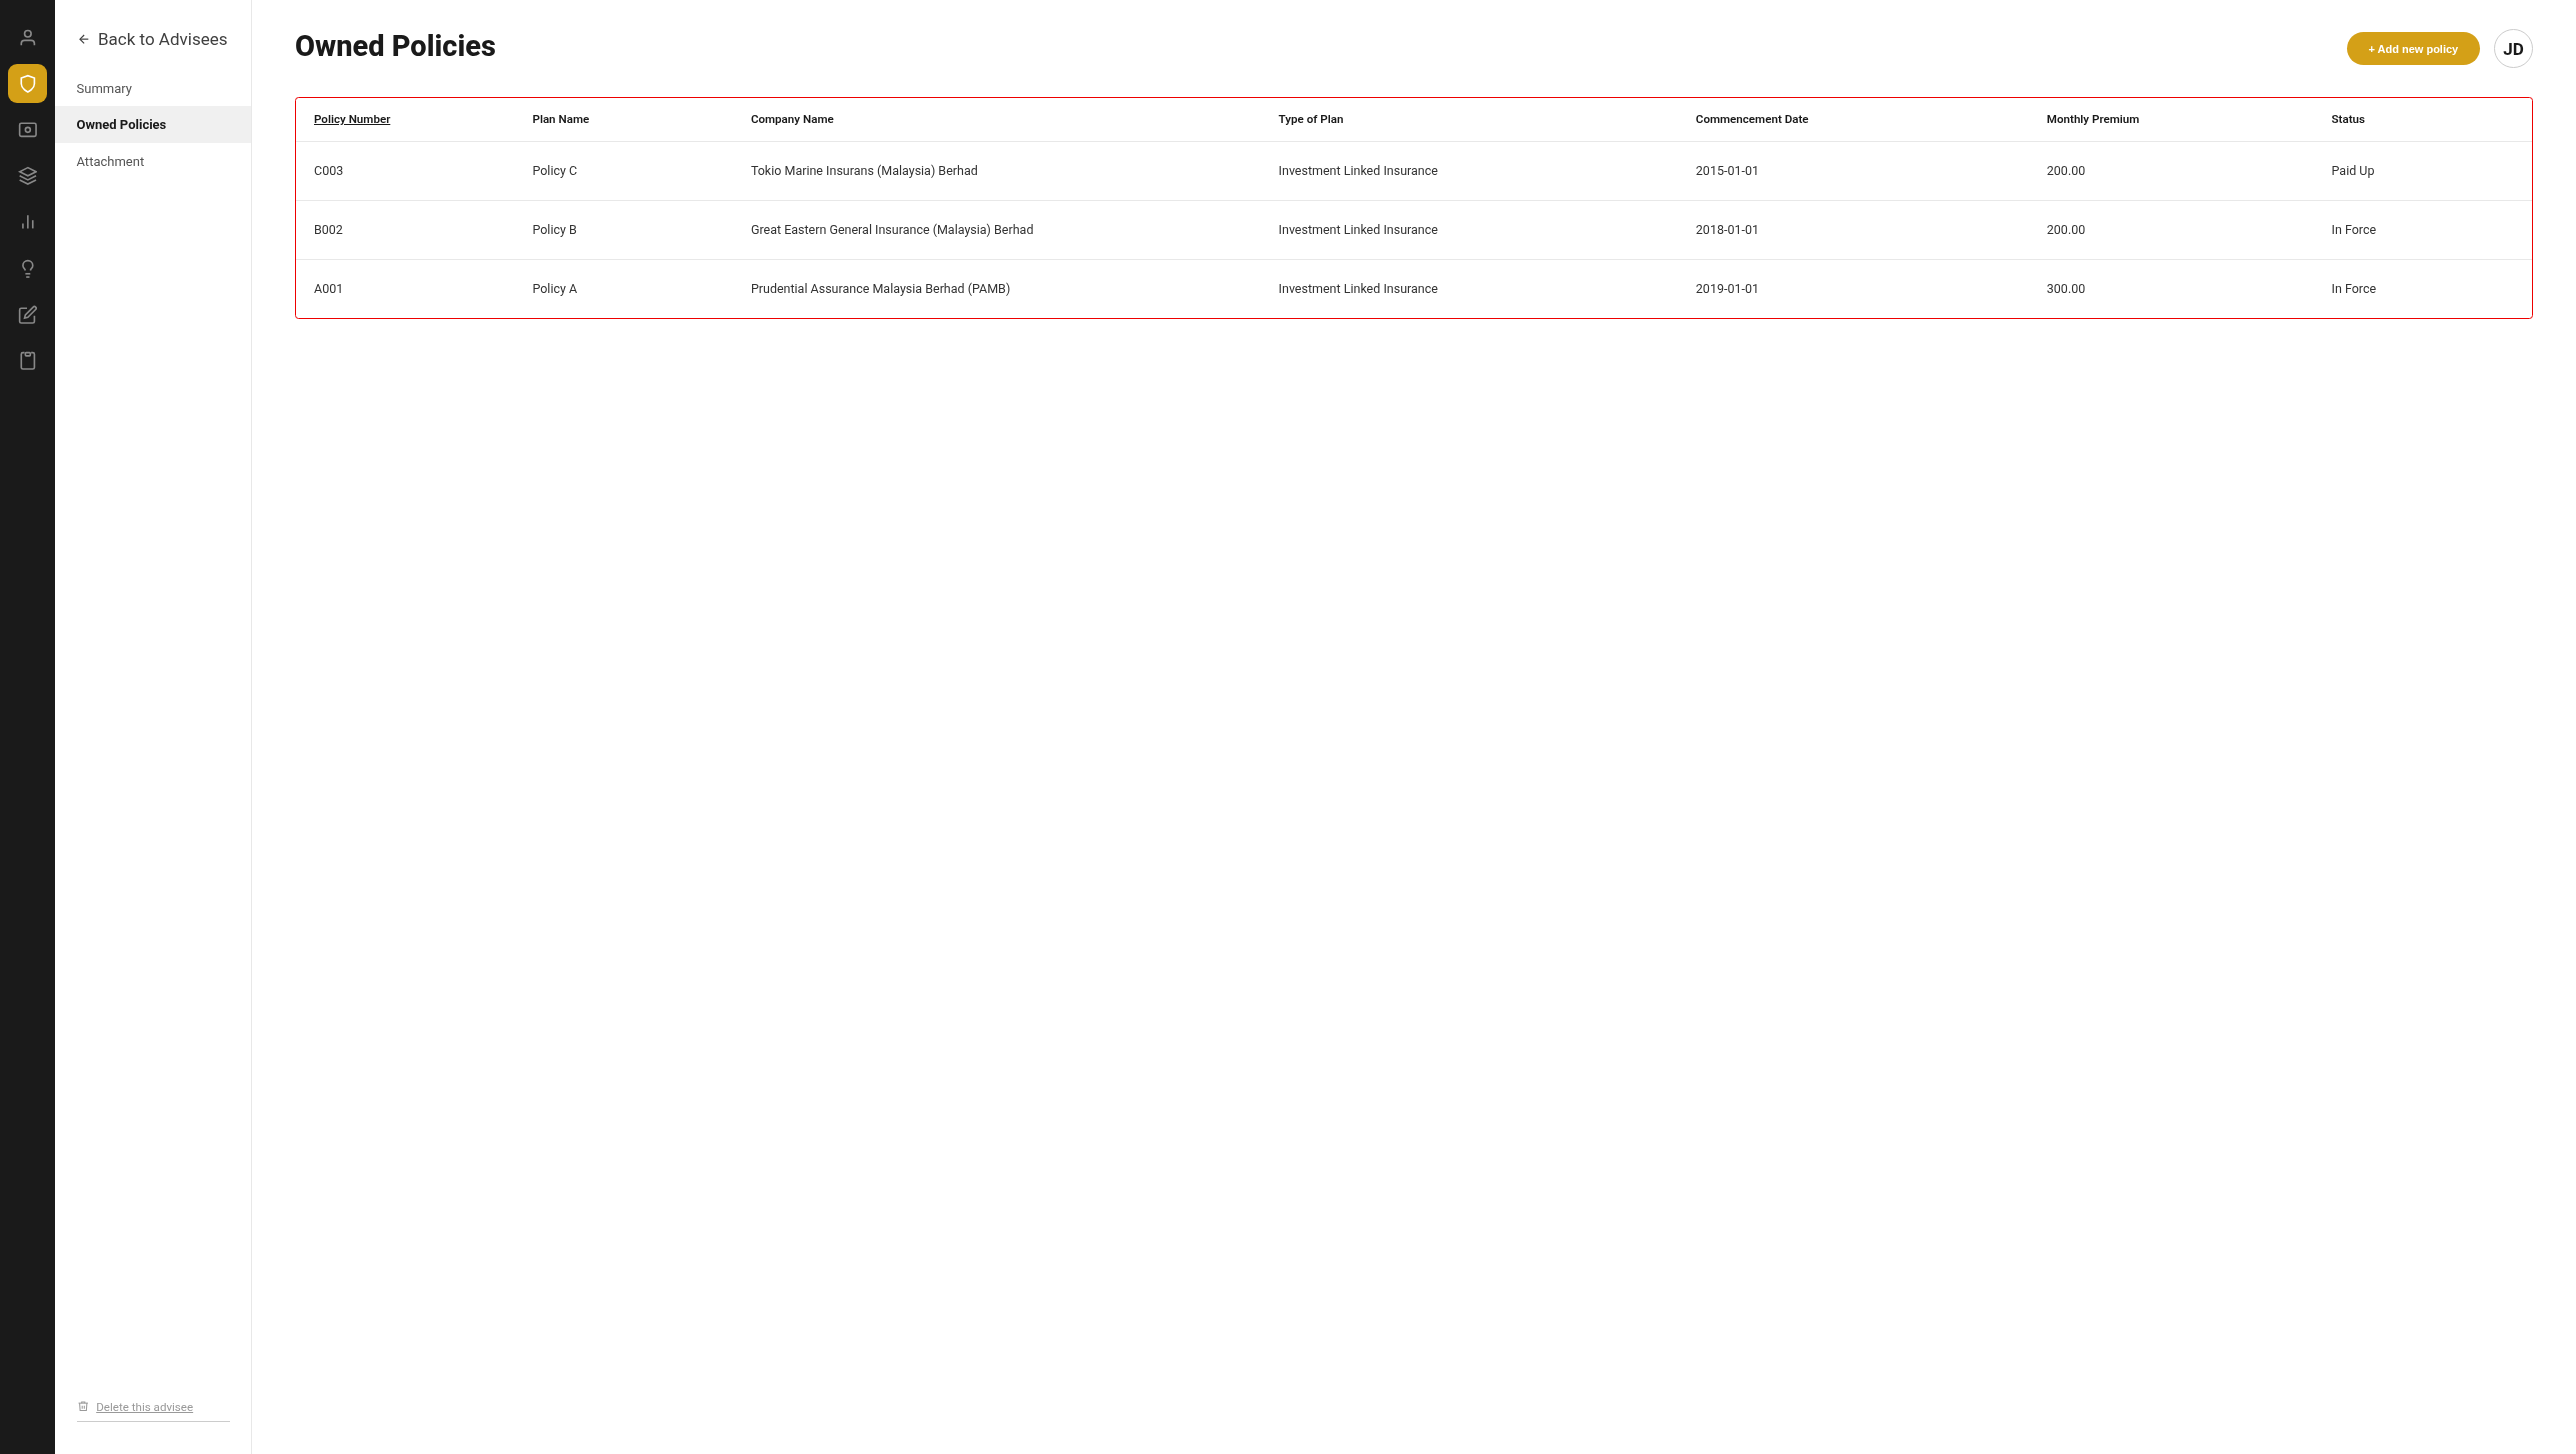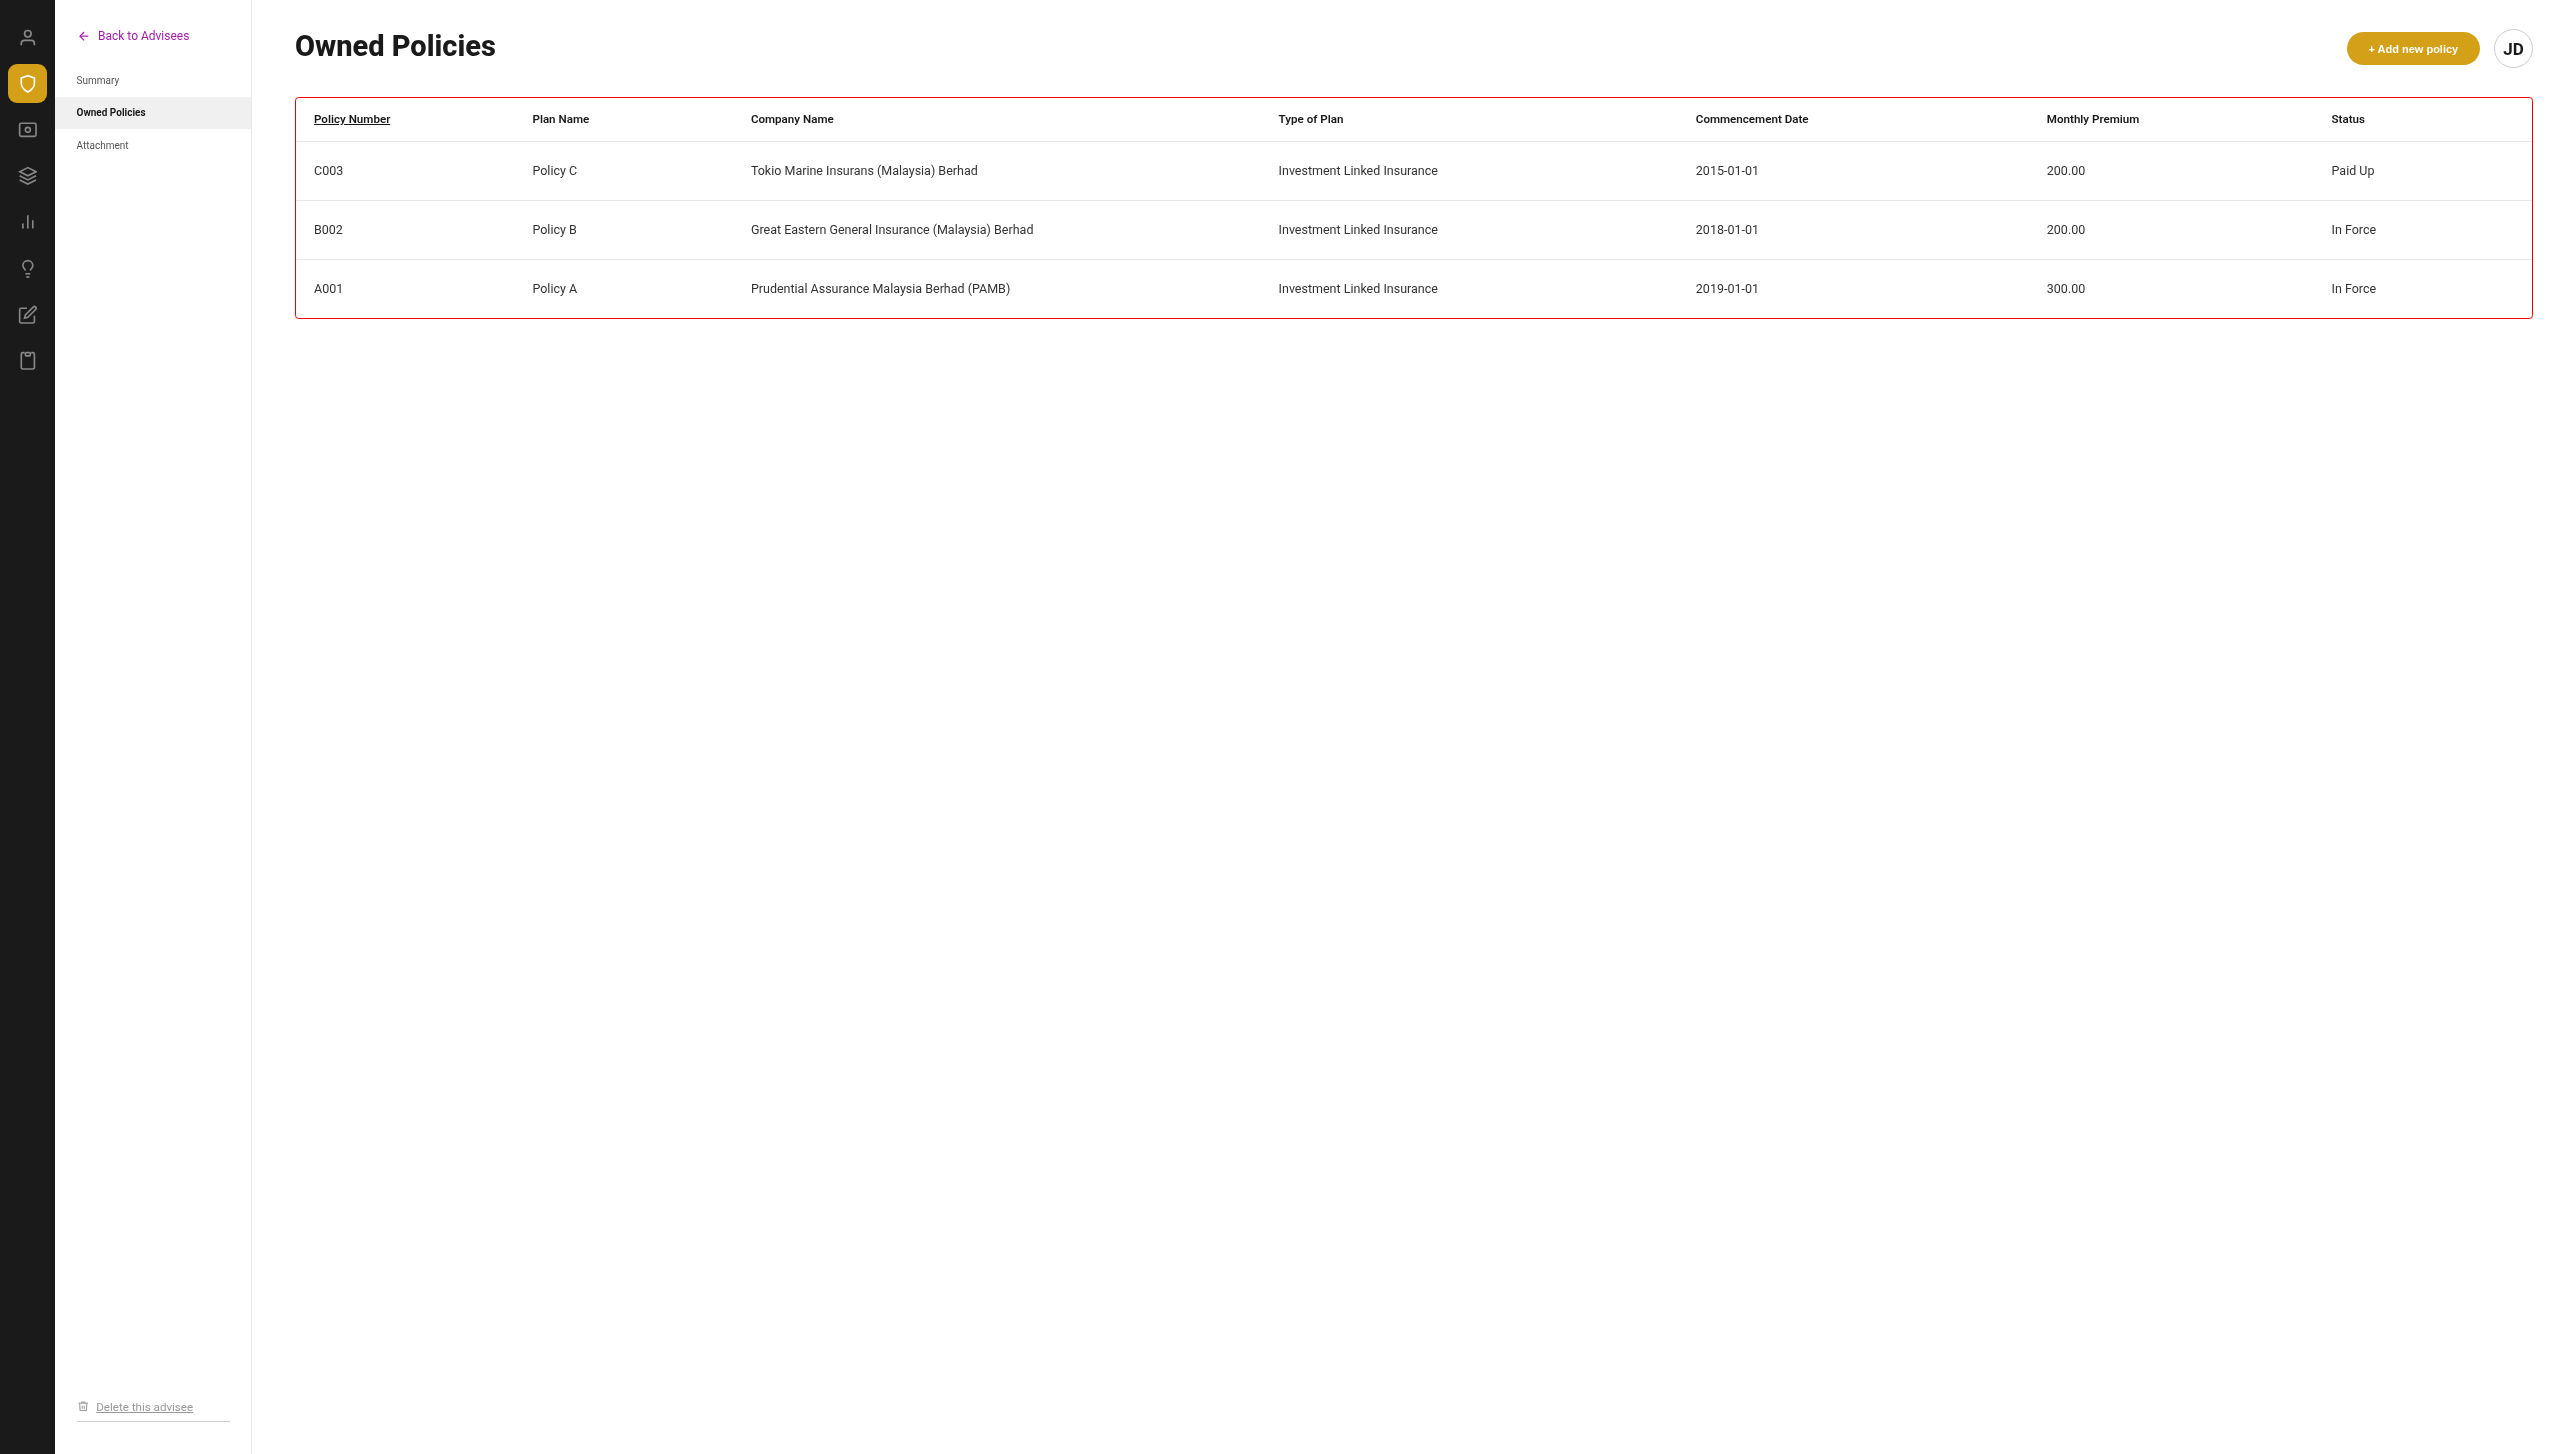--- a/index.html
+++ b/index.html
@@ -57,30 +57,30 @@
       flex-direction: column;
       padding: 18px 0;
       flex-shrink: 0;
     }
 
     .back-link {
       display: flex;
       align-items: center;
       gap: 7.2px;
       padding: 10.7px 21.5px;
-      color: #a21caf;
-      font-size: 12px;
+      color: #404040;
+      font-size: 17px;
       cursor: pointer;
       text-decoration: none;
       margin-bottom: 10.7px;
     }
 
     .nav-item {
       padding: 10.7px 21.5px;
-      font-size: 10px;
+      font-size: 13px;
       color: #555;
       cursor: pointer;
       border-radius: 0;
     }
 
     .nav-item.active {
       font-weight: 700;
       color: #1a1a1a;
       background: #f0f0f0;
     }

